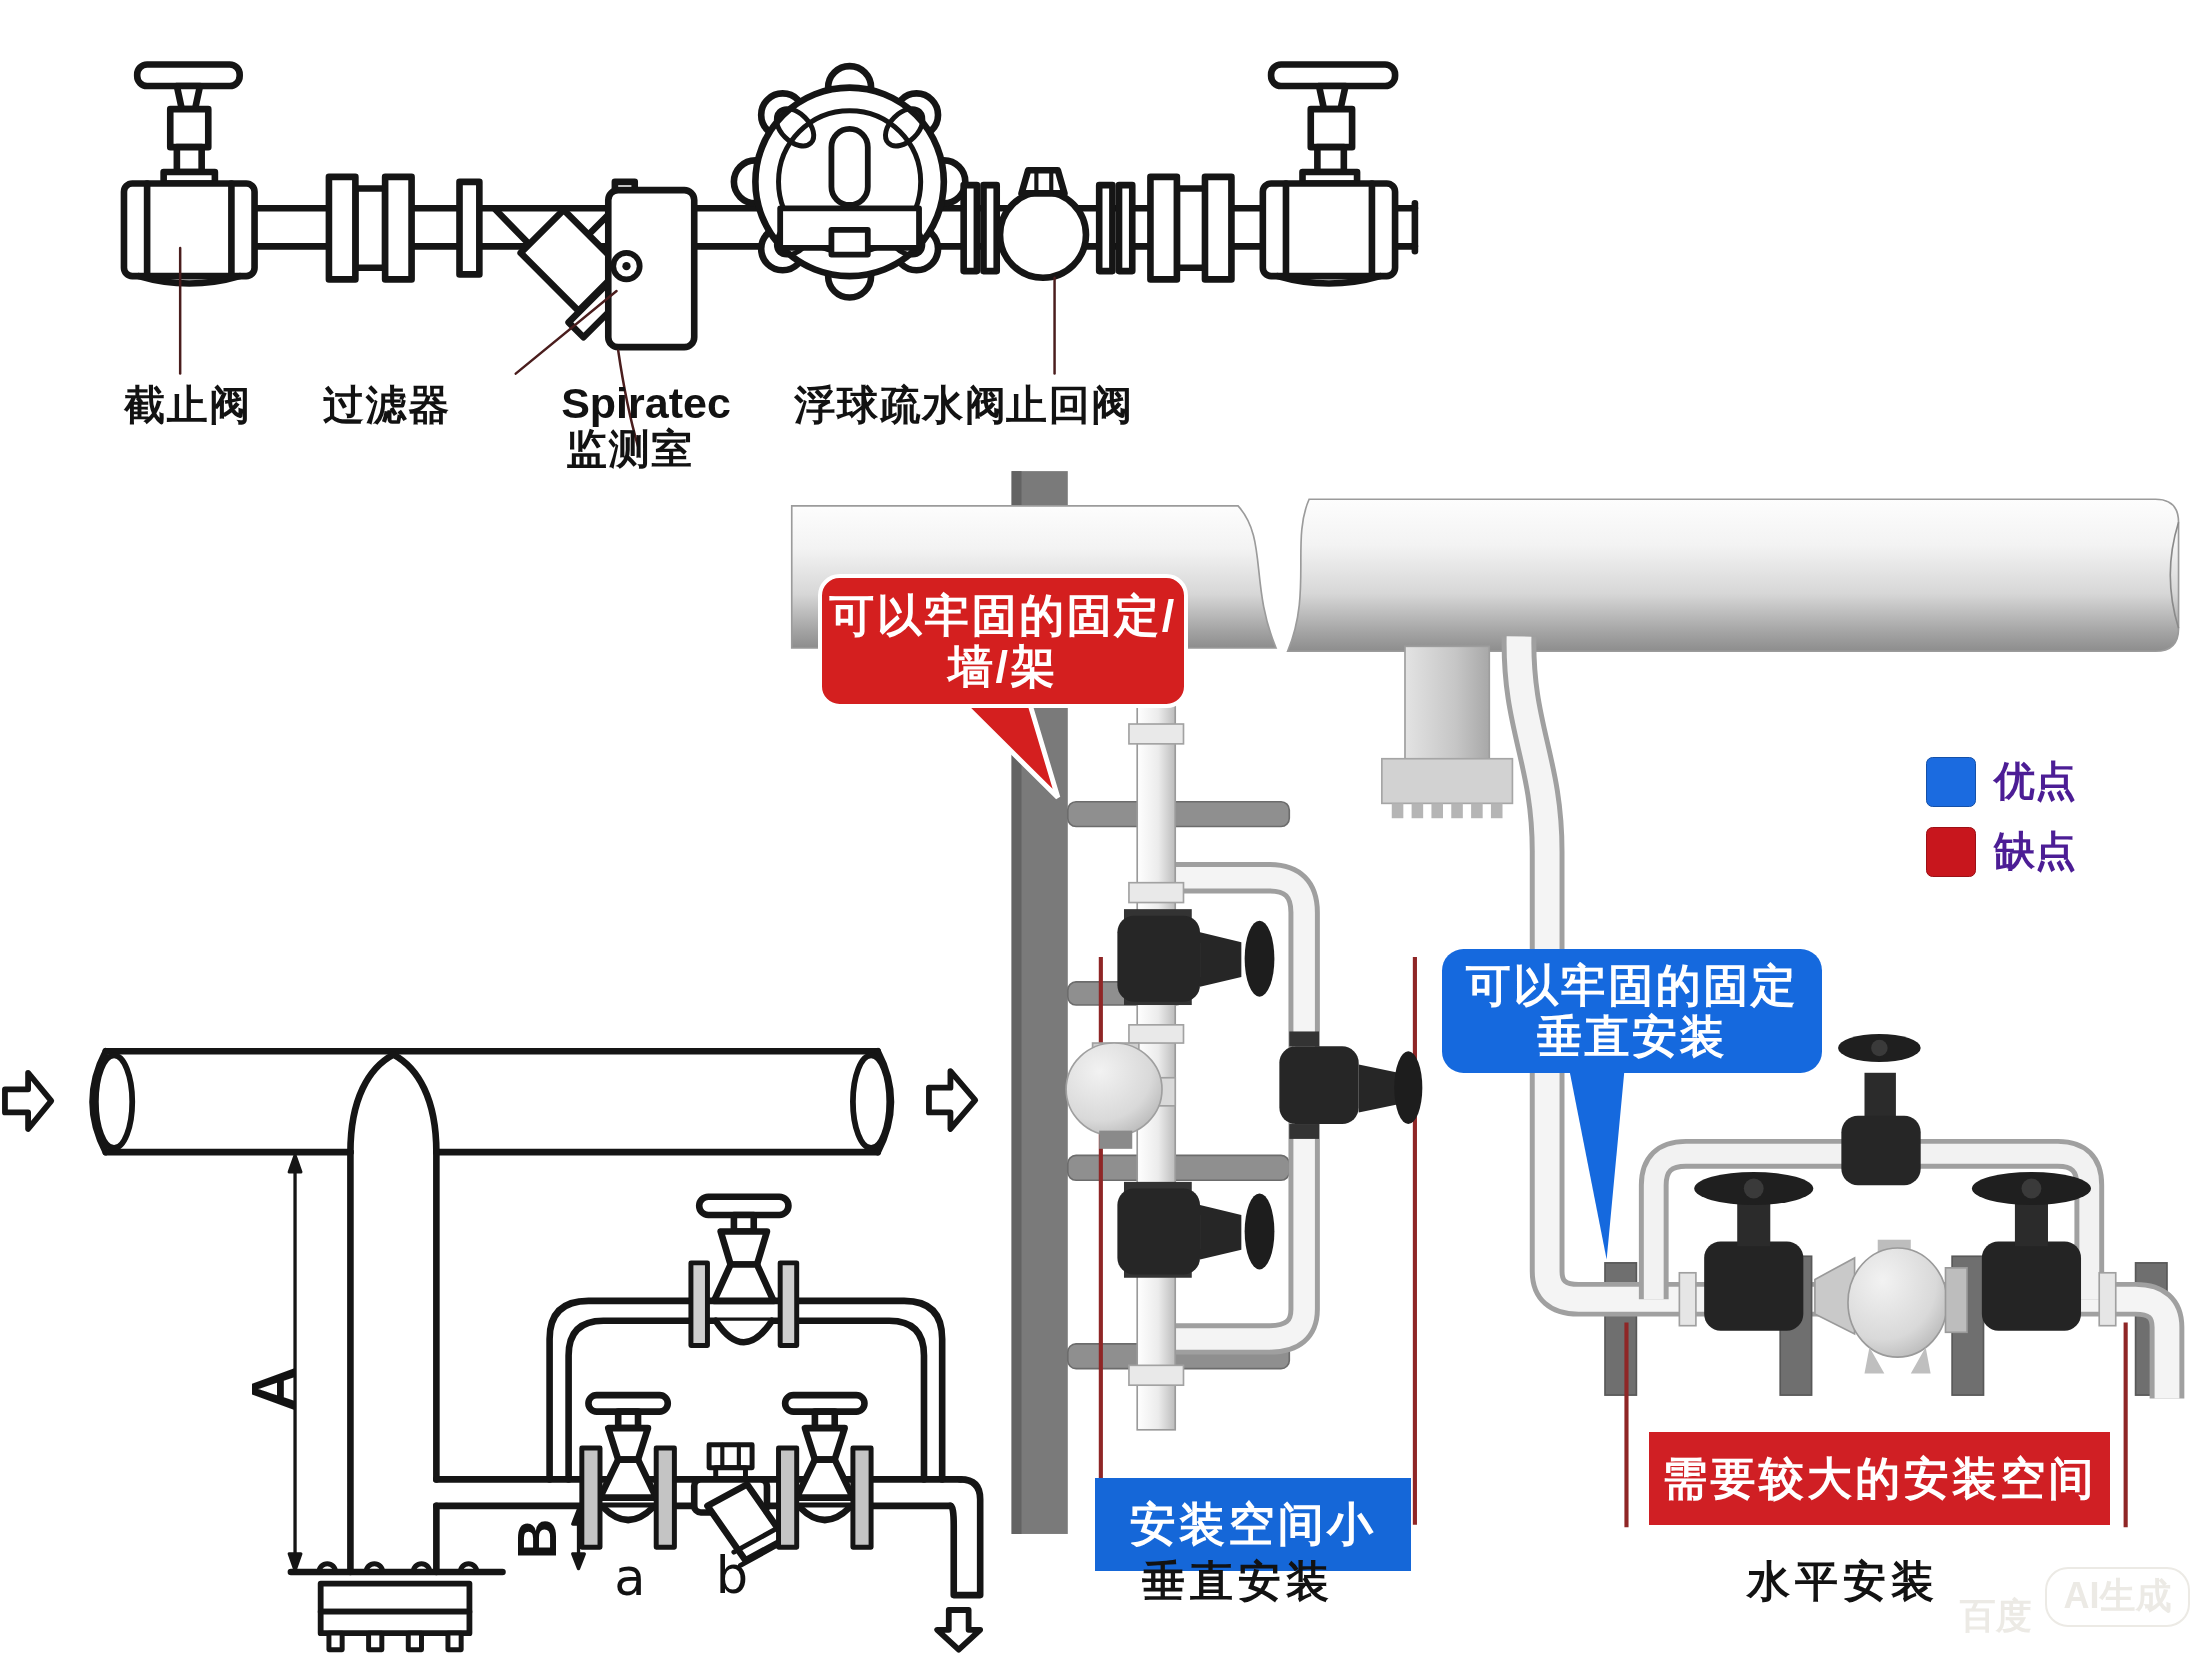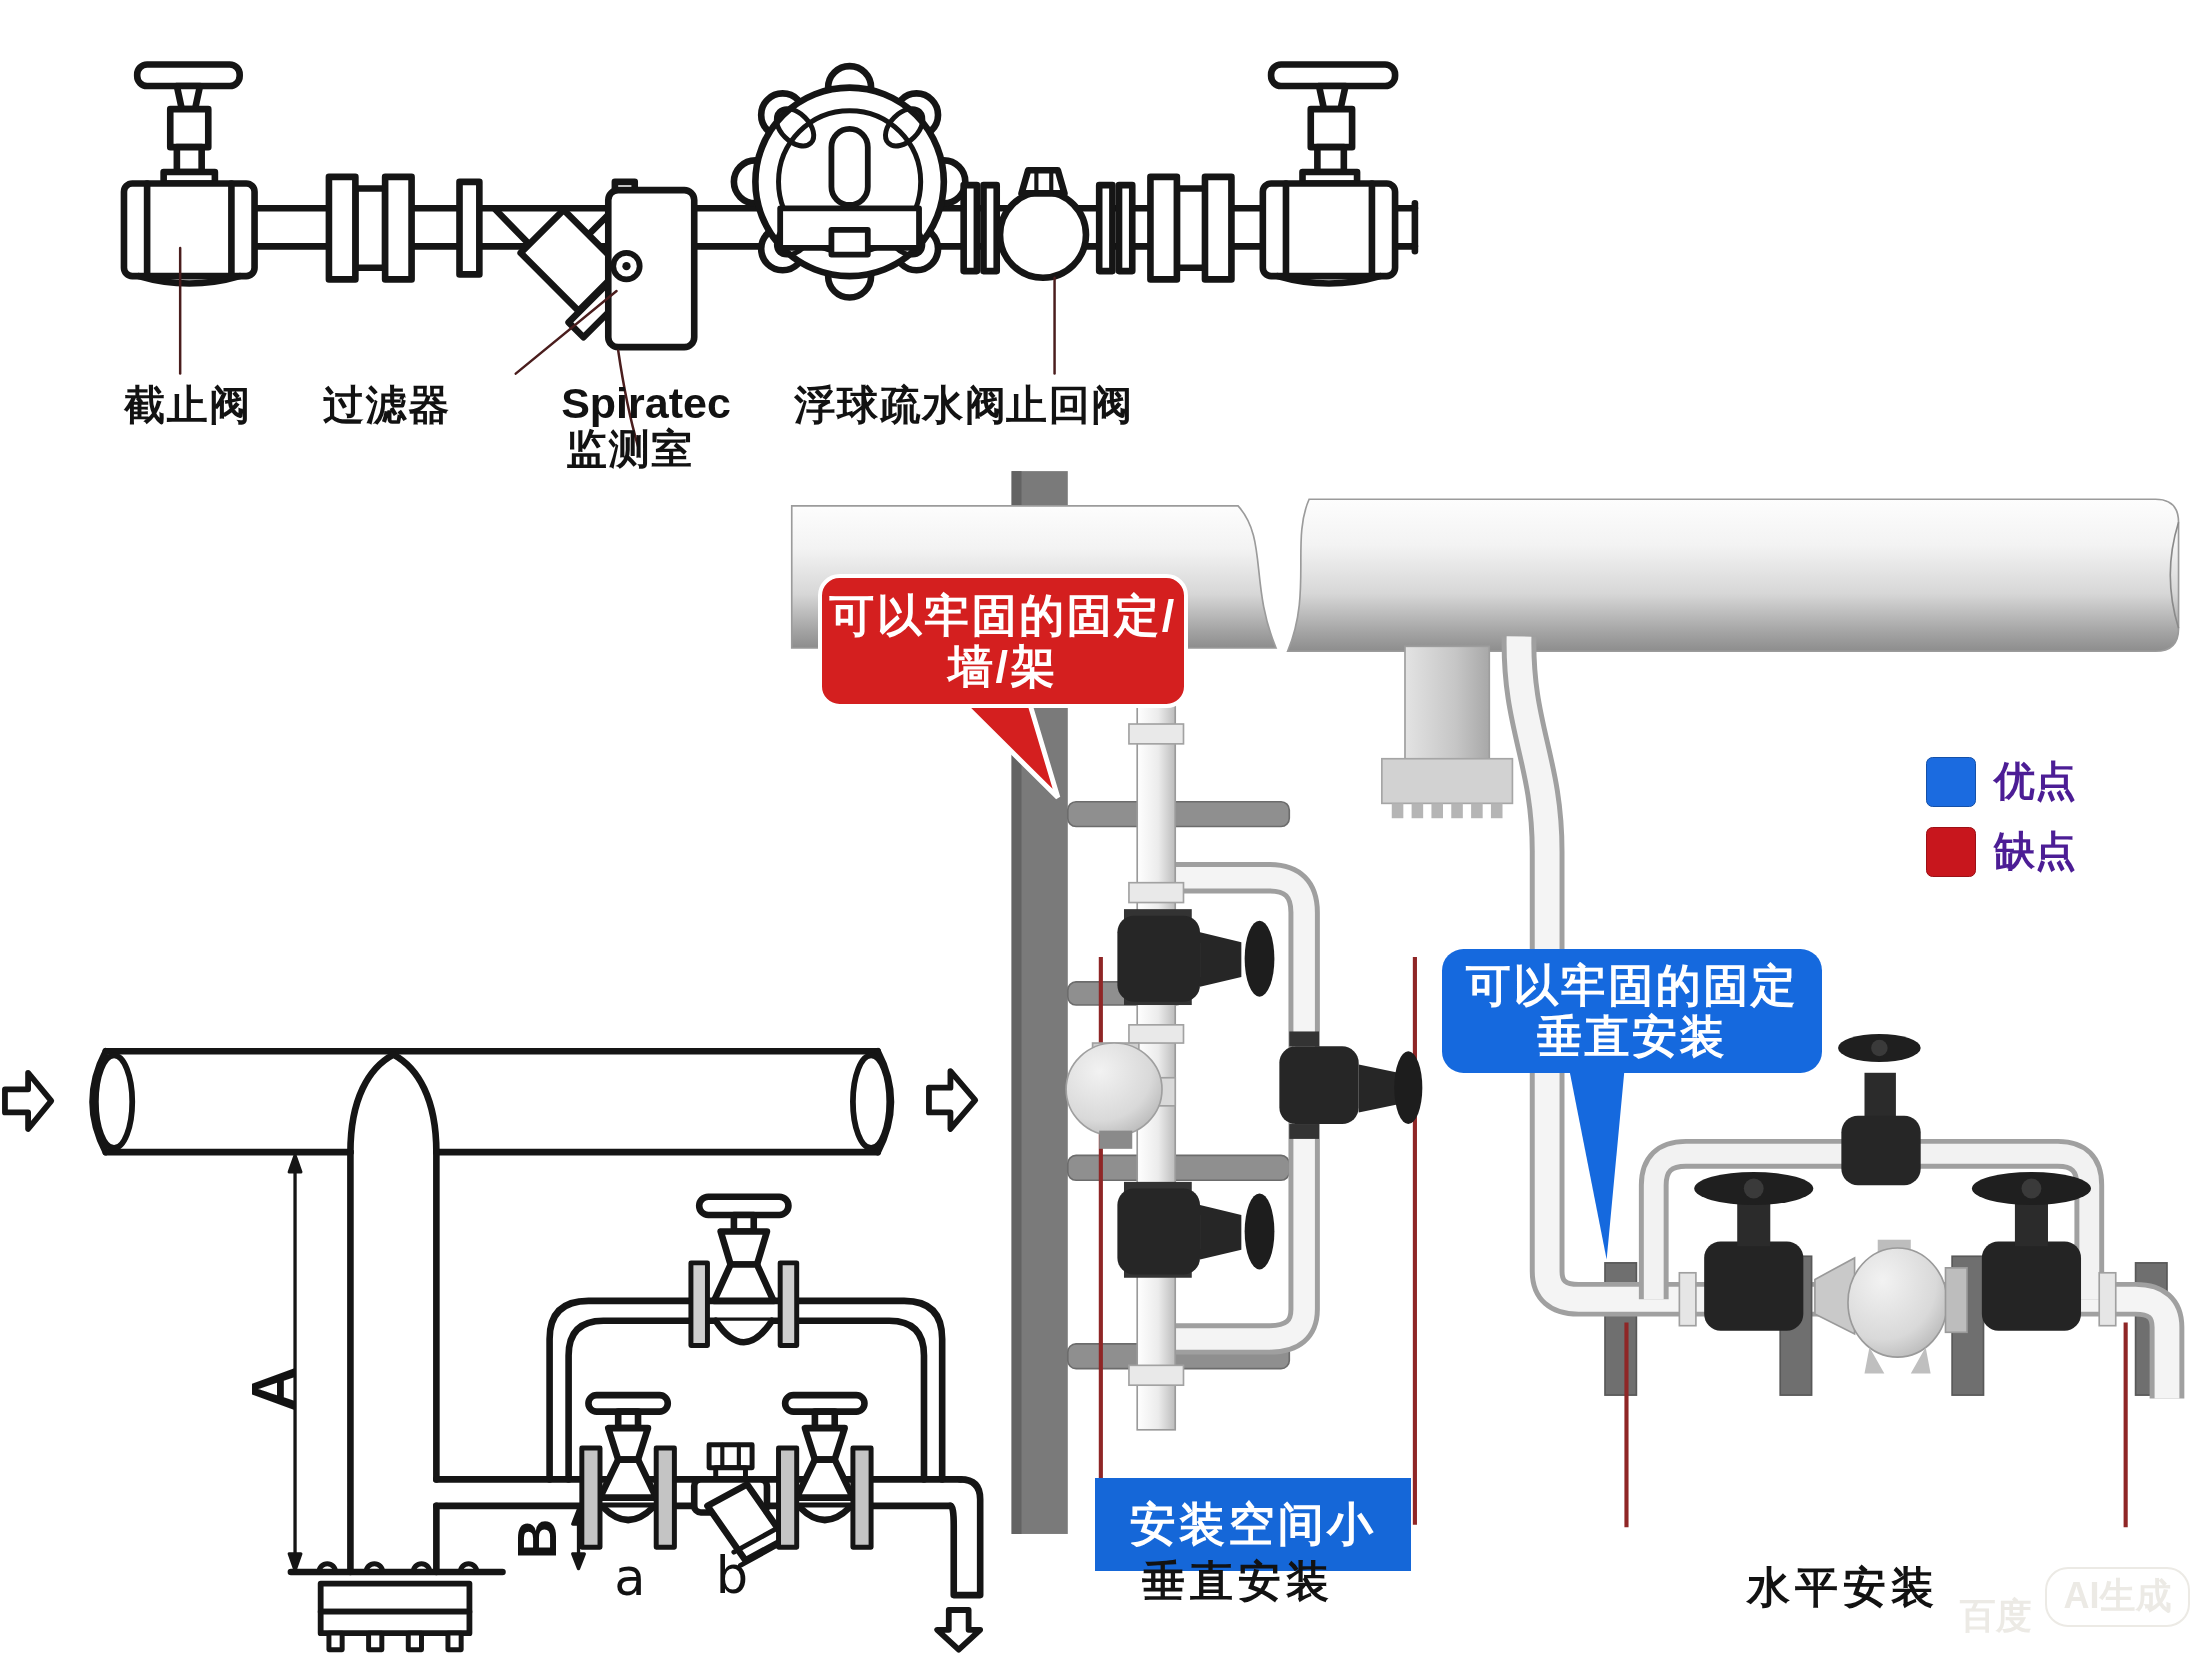--- a/index.html
+++ b/index.html
@@ -382,23 +382,24 @@
 <div class="callout red" style="left:818px;top:574px;width:362px;height:126px;">
   <div class="line">可以牢固的固定/</div>
   <div class="line">墙/架</div>
 </div>
 <div class="callout blue" style="left:1442px;top:949px;width:380px;height:124px;">
   <div class="line">可以牢固的固定</div>
   <div class="line">垂直安装</div>
 </div>
 
 <div class="note blue" style="left:1095px;top:1478px;width:316px;height:93px;">安装空间小</div>
+<div class="note red" style="left:1649px;top:1432px;width:461px;height:93px;font-size:45px;">需要较大的安装空间</div>
 
 <div class="txt caption" style="left:1238px;top:1582px;">垂直安装</div>
-<div class="txt caption" style="left:1843px;top:1582px;margin-top:6px;">水平安装</div>
+<div class="txt caption" style="left:1843px;top:1582px;">水平安装</div>
 
 <div class="legend">
   <div class="legend-row">
     <div class="swatch blue"></div>
     <div class="legend-label">优点</div>
   </div>
   <div class="legend-row">
     <div class="swatch red"></div>
     <div class="legend-label">缺点</div>
   </div>

